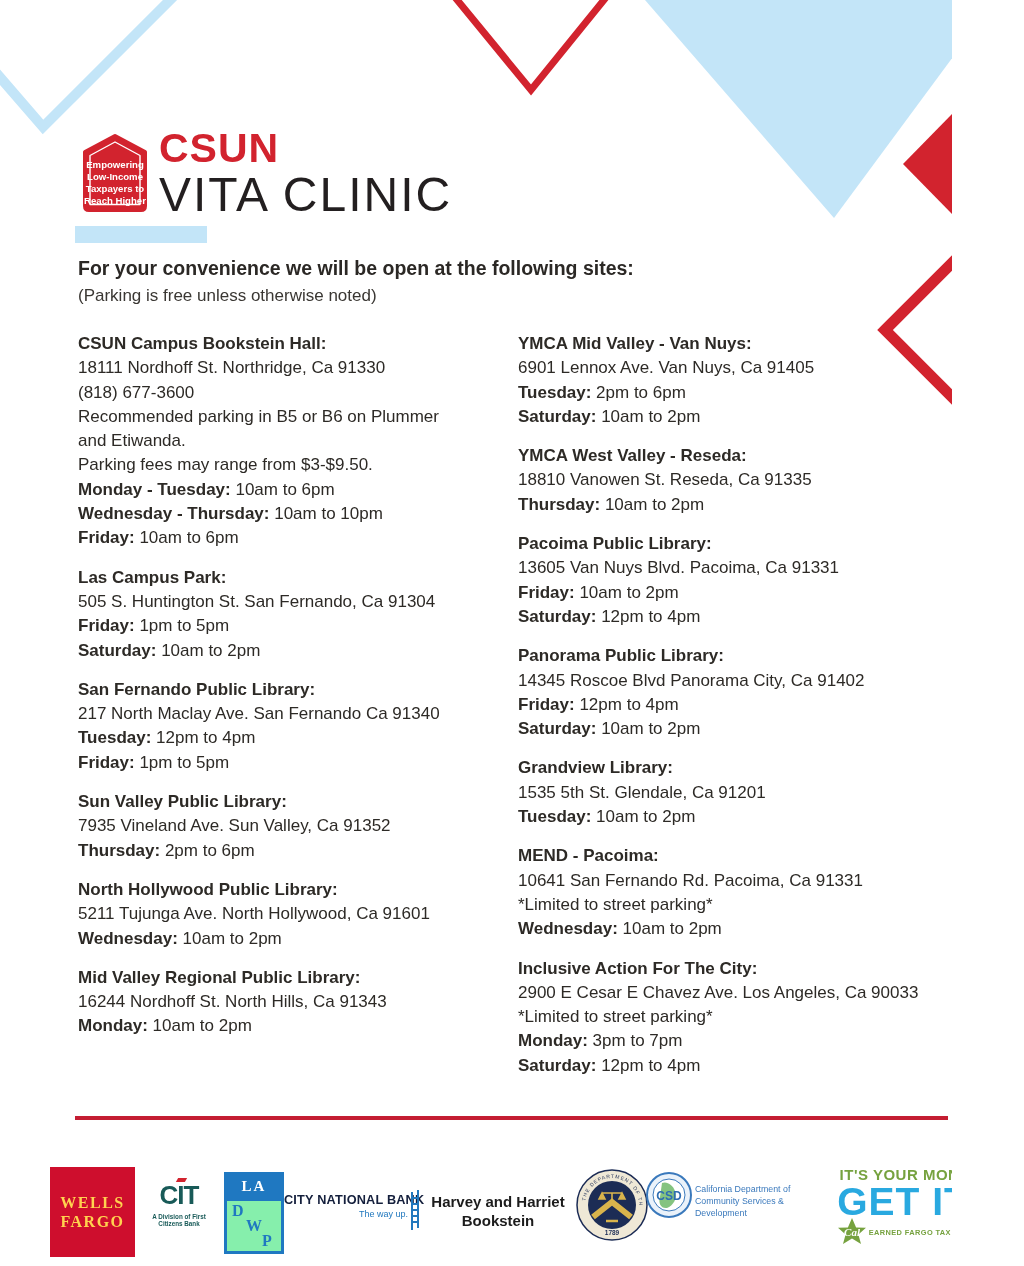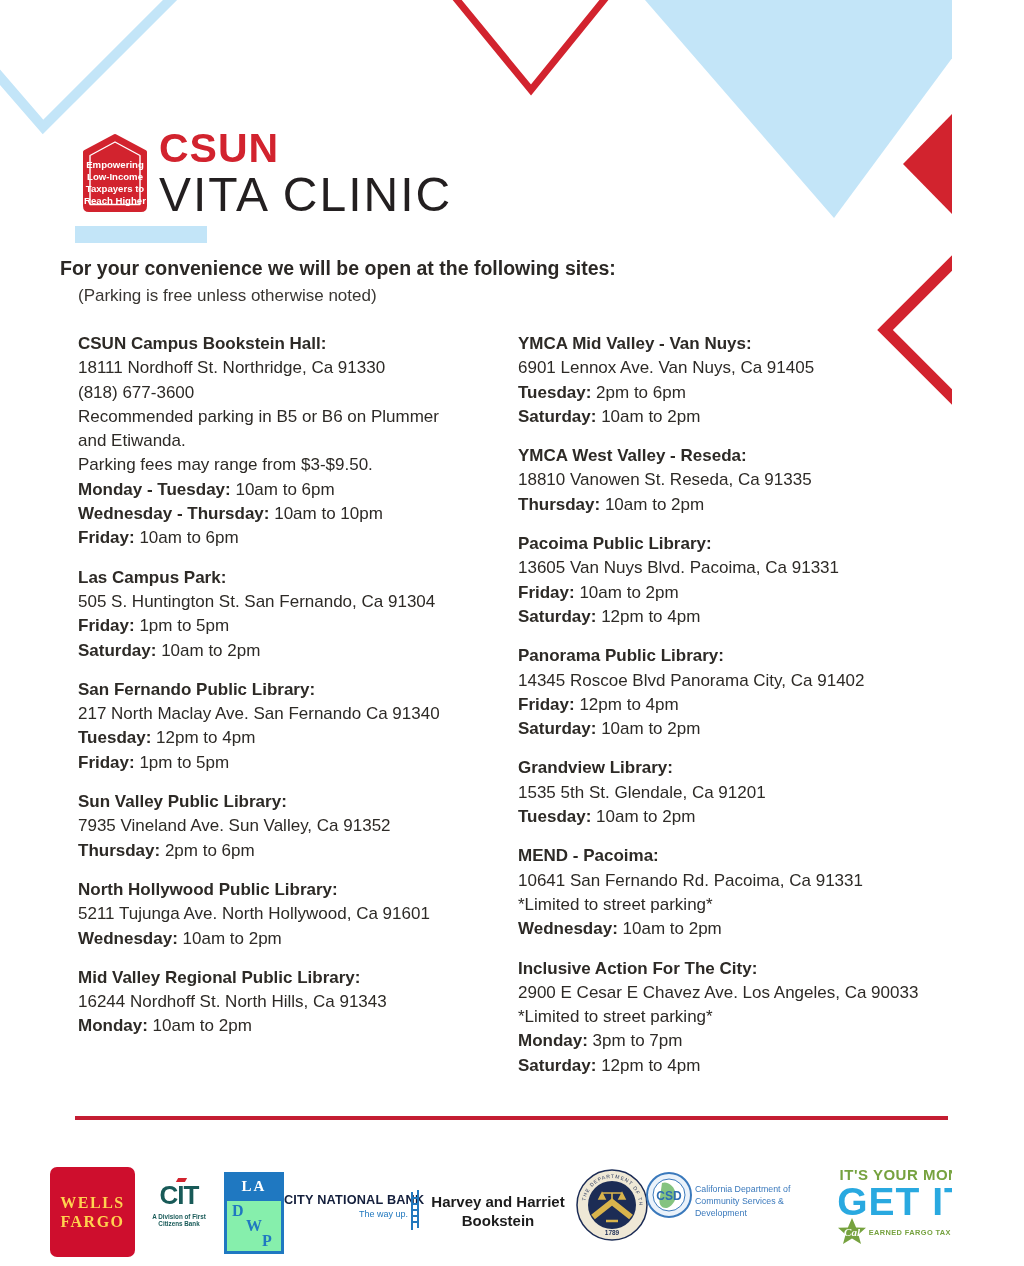--- a/index.html
+++ b/index.html
@@ -8,39 +8,39 @@
   .deco{position:absolute;left:0;top:0;z-index:0;pointer-events:none;}
   .content{position:absolute;left:0;top:0;width:100%;height:100%;z-index:1;}
 
   
   .badge{position:absolute;left:78px;top:133px;}
   .wordmark{position:absolute;left:159px;top:128px;line-height:1;}
   .wm-org{font-size:41px;font-weight:700;color:#d2232e;letter-spacing:1px;}
   .wm-title{font-size:48px;font-weight:300;color:#231f20;letter-spacing:2px;margin-top:2px;}
   .blue-bar{position:absolute;left:75px;top:226px;width:132px;height:17px;background:#c3e5f8;}
 
-  .heading{position:absolute;left:60px;top:257px;font-size:19.5px;font-weight:700;color:#2b2825;}
+  .heading{position:absolute;left:78px;top:257px;font-size:19.5px;font-weight:700;color:#2b2825;}
   .subheading{position:absolute;left:78px;top:286px;font-size:17px;color:#3a3733;}
 
   
   .col{position:absolute;top:332px;font-size:17px;line-height:24.3px;}
   .col-left{left:78px;width:420px;}
   .col-right{left:518px;width:480px;}
   .site{margin-bottom:15px;}
   .site-name{font-weight:700;}
   .site-line{white-space:nowrap;}
   .site-line .b{font-weight:700;}
 
   
   .rule{position:absolute;left:75px;top:1116px;width:873px;height:4px;background:#c41d32;}
 
   .wf{position:absolute;left:50px;top:1167px;width:85px;height:90px;background:#ce0e2d;
       display:flex;flex-direction:column;align-items:center;justify-content:center;
       font-family:"Liberation Serif","DejaVu Serif",serif;font-weight:700;color:#ffd24f;
-      font-size:16px;letter-spacing:1.5px;line-height:19px;border-radius:7px;}
+      font-size:16px;letter-spacing:1.5px;line-height:19px;}
   .cit{position:absolute;left:140px;top:1180px;width:78px;text-align:center;color:#185a58;}
   .cit-word{font-size:26px;font-weight:800;letter-spacing:-1px;line-height:30px;position:relative;display:inline-block;}
   .cit-accent{position:absolute;left:46%;top:-2px;width:9px;height:4px;background:#d2232e;transform:skewX(-30deg);}
   .cit-tag{font-size:6.3px;font-weight:700;color:#185a58;margin-top:3px;}
   .ladwp{position:absolute;left:224px;top:1172px;width:54px;height:76px;border:3px solid #1f78c1;background:#86efac;
          font-family:"Liberation Serif","DejaVu Serif",serif;font-weight:700;}
   .ladwp-top{height:23px;background:#1f78c1;color:#fff;text-align:center;font-size:15px;line-height:23px;letter-spacing:2px;}
   .ladwp-bottom{position:relative;height:53px;border-top:3px solid #1f78c1;color:#1f78c1;font-size:16px;}
   .ladwp-bottom .d{position:absolute;left:5px;top:1px;}
   .ladwp-bottom .w{position:absolute;left:19px;top:16px;}

